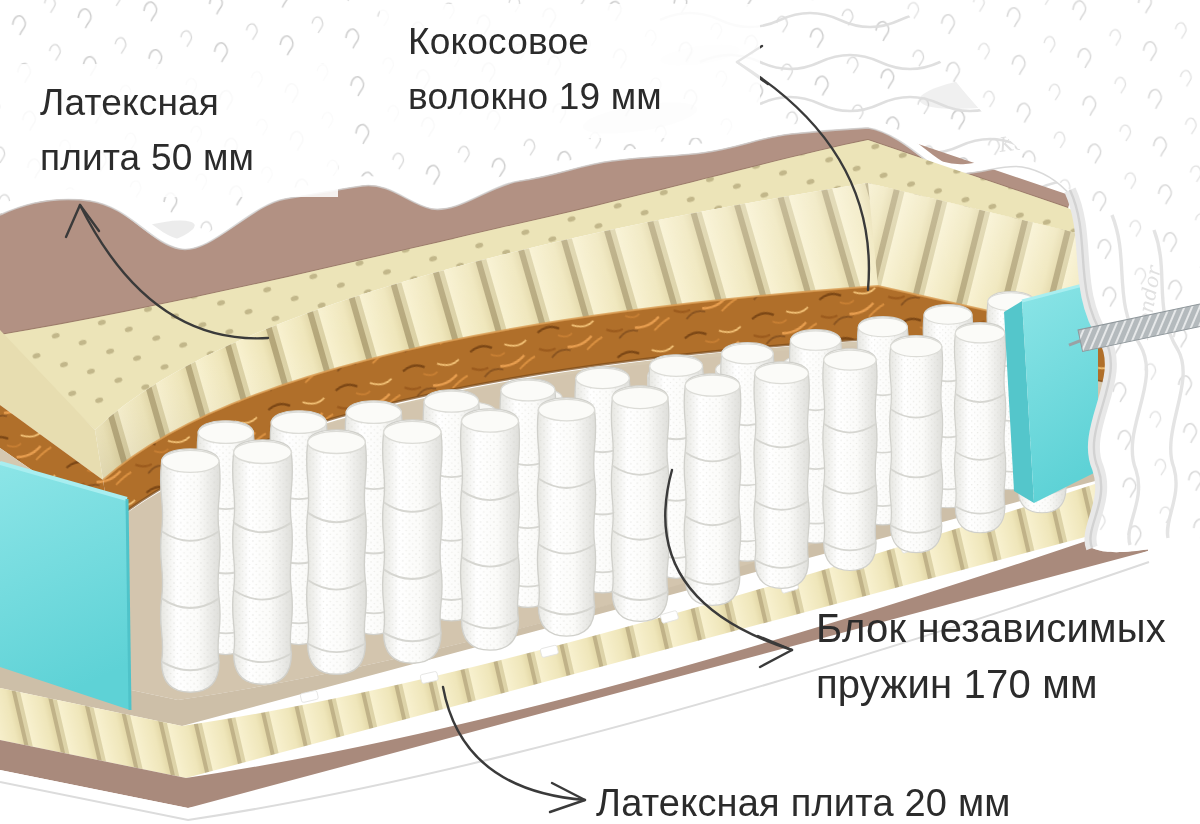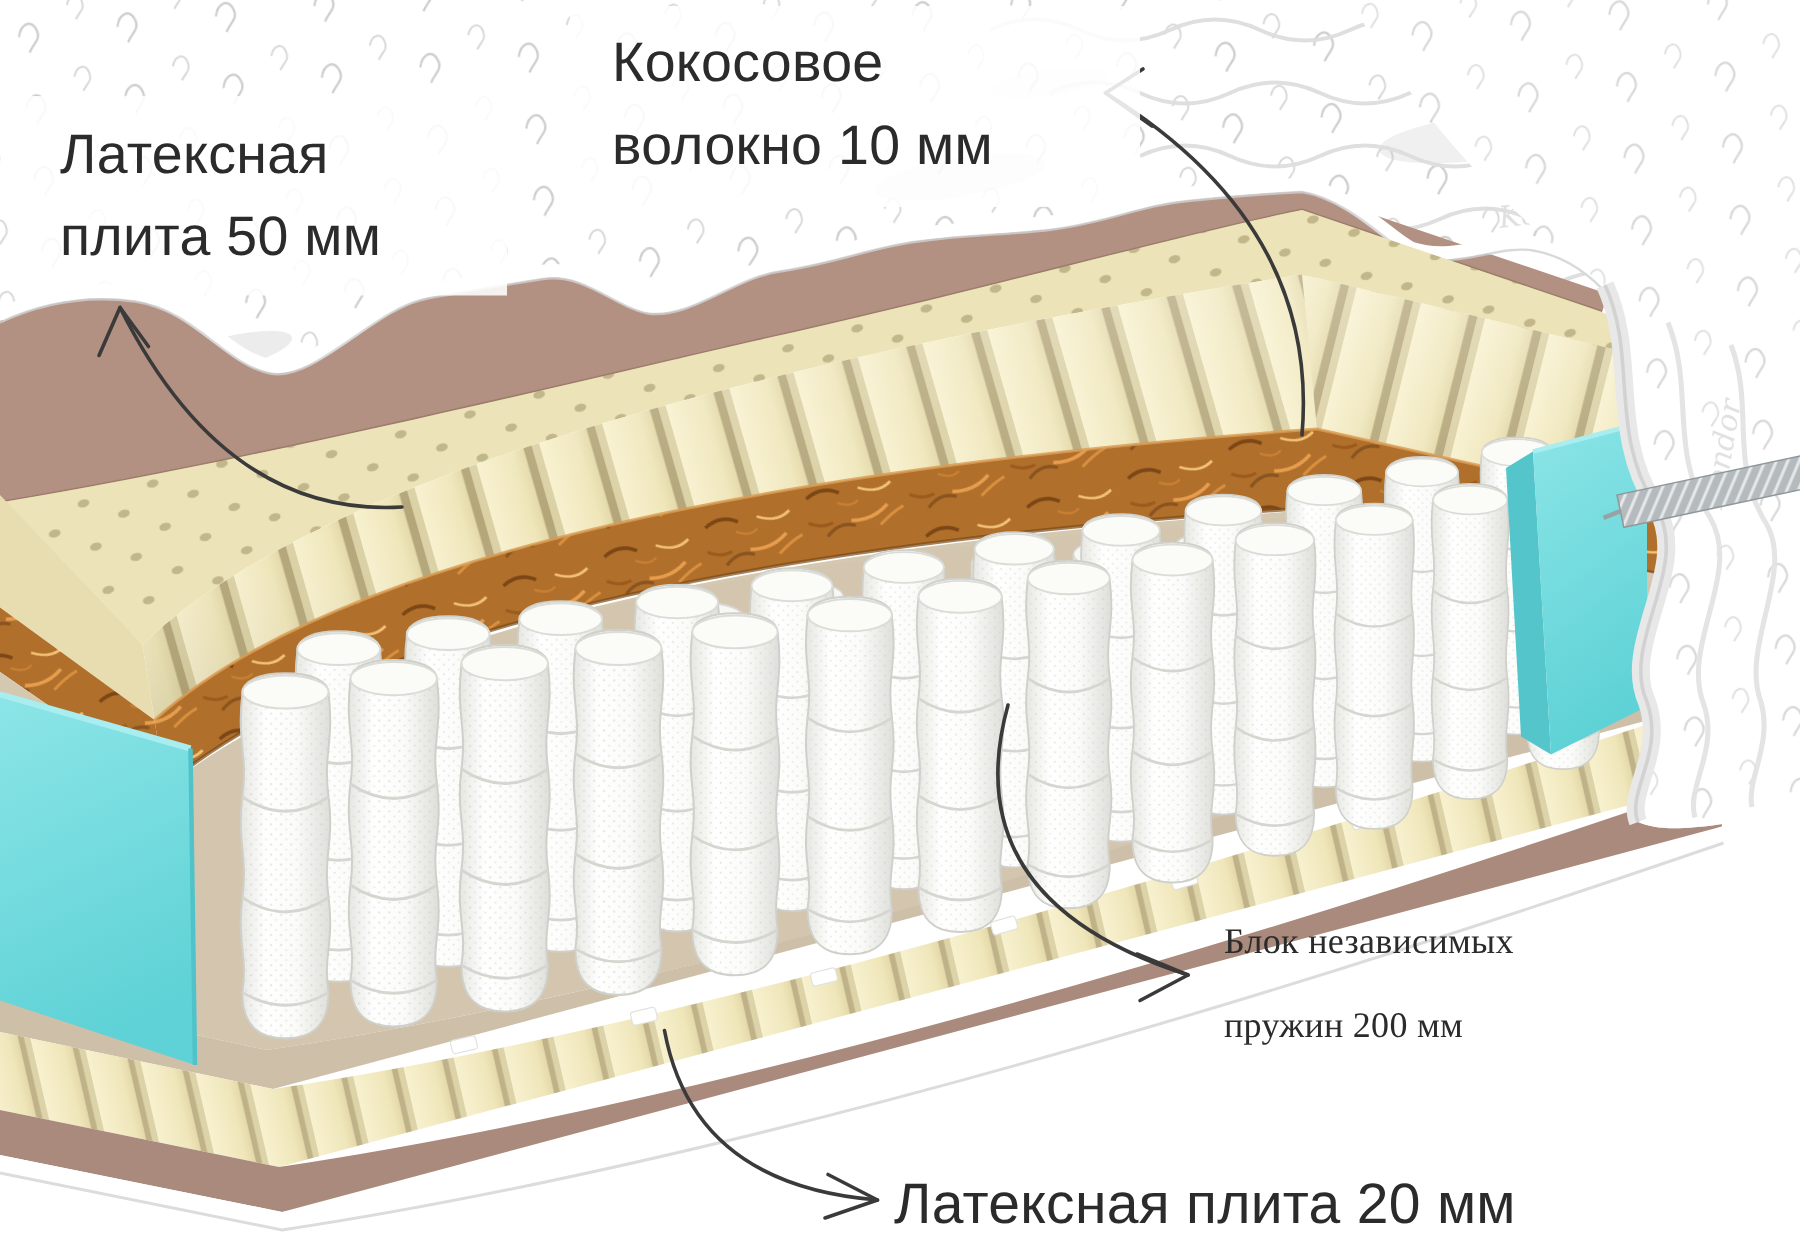--- a/index.html
+++ b/index.html
@@ -8,21 +8,21 @@
     font-family:"Liberation Sans","DejaVu Sans",sans-serif;
   }
   .stage svg{position:absolute;left:0;top:0;}
   .callout{
     position:absolute;color:#2b2b2b;font-weight:400;
     font-size:37px;line-height:55px;letter-spacing:0.2px;white-space:nowrap;
   }
   .callout.boxed{background:rgba(255,255,255,0.87);}
   .co-latex-top{left:14px;top:64px;width:298px;padding:11px 0 12px 26px;}
   .co-coconut{left:380px;top:4px;width:352px;padding:10px 0 14px 28px;}
-  .co-springs{left:816px;top:600px;font-size:24px;line-height:56px;font-family:Liberation Serif, serif;}
+  .co-springs{left:816px;top:600px;font-size:40px;line-height:56px;}
   .co-latex-bottom{left:596px;top:776px;font-size:38px;}
 </style>
 </head>
 <body>
 
 <div class="stage">
 
 <svg width="1200" height="824" viewBox="0 0 1200 824" aria-hidden="true">
 <defs>
   <linearGradient id="blockGrad" x1="0" y1="0" x2="1" y2="0">
@@ -298,25 +298,25 @@
 </g>
 </svg>
 
 <div class="callout boxed co-latex-top">
   <div>Латексная</div>
   <div>плита 50 мм</div>
 </div>
 
 <div class="callout boxed co-coconut">
   <div>Кокосовое</div>
-  <div>волокно 10 мм</div>
+  <div>волокно 19 мм</div>
 </div>
 
 <div class="callout co-springs">
   <div>Блок независимых</div>
-  <div>пружин 200 мм</div>
+  <div>пружин 170 мм</div>
 </div>
 
 <div class="callout co-latex-bottom">
   <div>Латексная плита 20 мм</div>
 </div>
 
 </div>
 
 </body></html>

